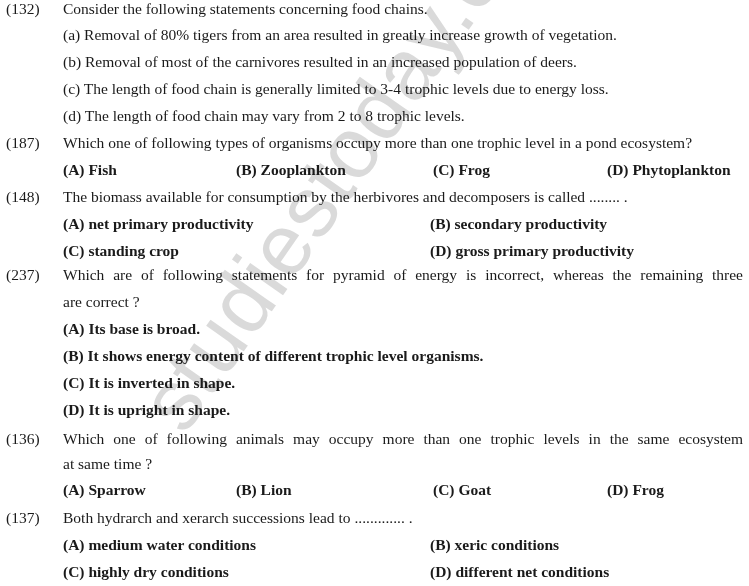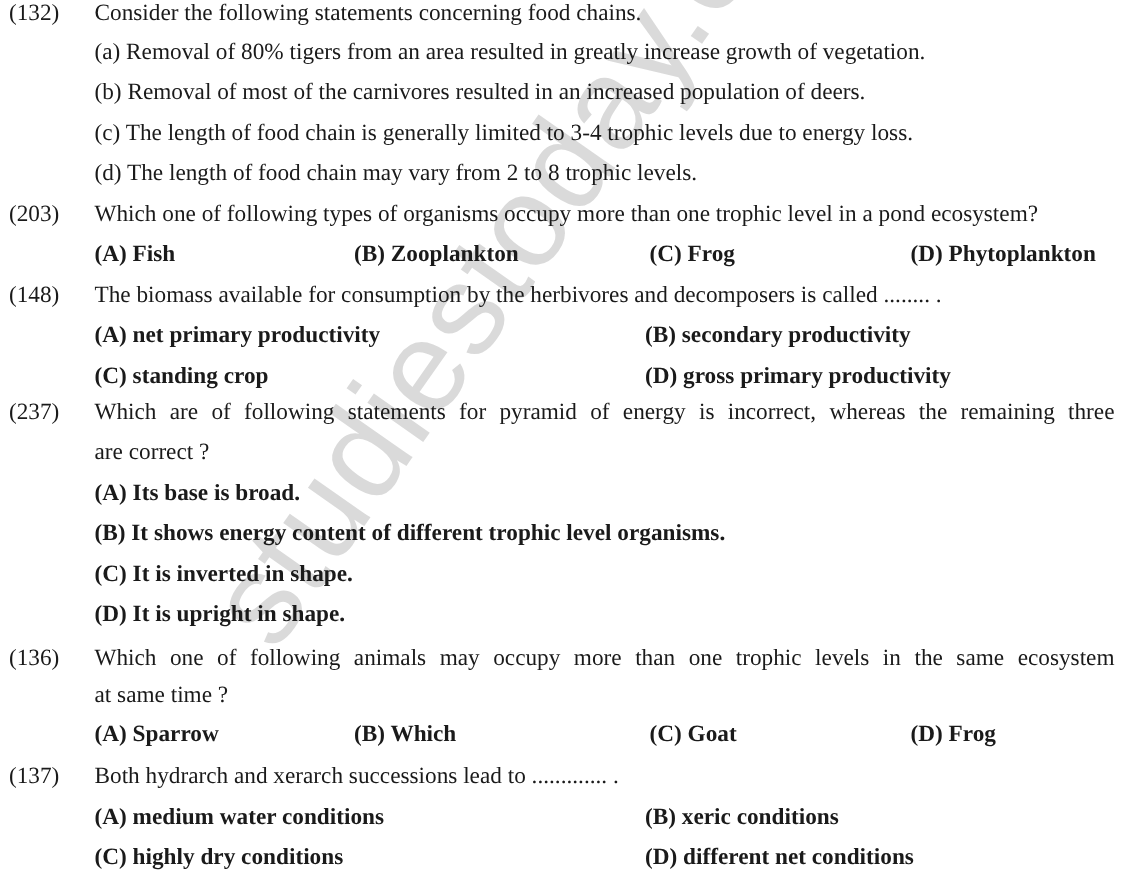--- a/index.html
+++ b/index.html
@@ -32,21 +32,21 @@
 <div>
   <span class="line num" style="top:0px">(132)</span>
   <span class="line q" style="top:0px">Consider the following statements concerning food chains.</span>
   <span class="line sub" style="top:26px">(a)  Removal of 80% tigers from an area resulted in  greatly increase growth of vegetation.</span>
   <span class="line sub" style="top:53px">(b)  Removal of most of the carnivores resulted in an increased population of deers.</span>
   <span class="line sub" style="top:80px">(c)  The length of food chain is generally limited to 3-4 trophic levels due to energy loss.</span>
   <span class="line sub" style="top:107px">(d)  The length of food chain may vary from 2 to 8 trophic levels.</span>
 </div>
 
 <div>
-  <span class="line num" style="top:134px">(203)</span>
+  <span class="line num" style="top:134px">(187)</span>
   <span class="line q" style="top:134px">Which one of following types of organisms occupy more than one trophic level in a pond ecosystem?</span>
   <span class="opt c1" style="top:161px">(A) Fish</span>
   <span class="opt c2" style="top:161px">(B) Zooplankton</span>
   <span class="opt c3" style="top:161px">(C) Frog</span>
   <span class="opt c4" style="top:161px">(D) Phytoplankton</span>
 </div>
 
 <div>
   <span class="line num" style="top:188px">(148)</span>
   <span class="line q" style="top:188px">The biomass available for consumption by the herbivores and decomposers is called ........ .</span>
@@ -64,21 +64,21 @@
   <span class="opt c1" style="top:347px">(B) It shows energy content of different trophic level organisms.</span>
   <span class="opt c1" style="top:374px">(C) It is inverted in shape.</span>
   <span class="opt c1" style="top:401px">(D) It is upright in shape.</span>
 </div>
 
 <div>
   <span class="line num" style="top:430px">(136)</span>
   <span class="line stretch" style="top:430px">Which one of following animals may occupy more than one trophic levels in the same ecosystem</span>
   <span class="line q" style="top:455px">at same time ?</span>
   <span class="opt c1" style="top:481px">(A) Sparrow</span>
-  <span class="opt c2" style="top:481px">(B) Which</span>
+  <span class="opt c2" style="top:481px">(B) Lion</span>
   <span class="opt c3" style="top:481px">(C) Goat</span>
   <span class="opt c4" style="top:481px">(D) Frog</span>
 </div>
 
 <div>
   <span class="line num" style="top:509px">(137)</span>
   <span class="line q" style="top:509px">Both hydrarch and xerarch successions lead to ............. .</span>
   <span class="opt c1" style="top:536px">(A) medium water conditions</span>
   <span class="opt h2" style="top:536px">(B) xeric conditions</span>
   <span class="opt c1" style="top:563px">(C) highly dry conditions</span>

